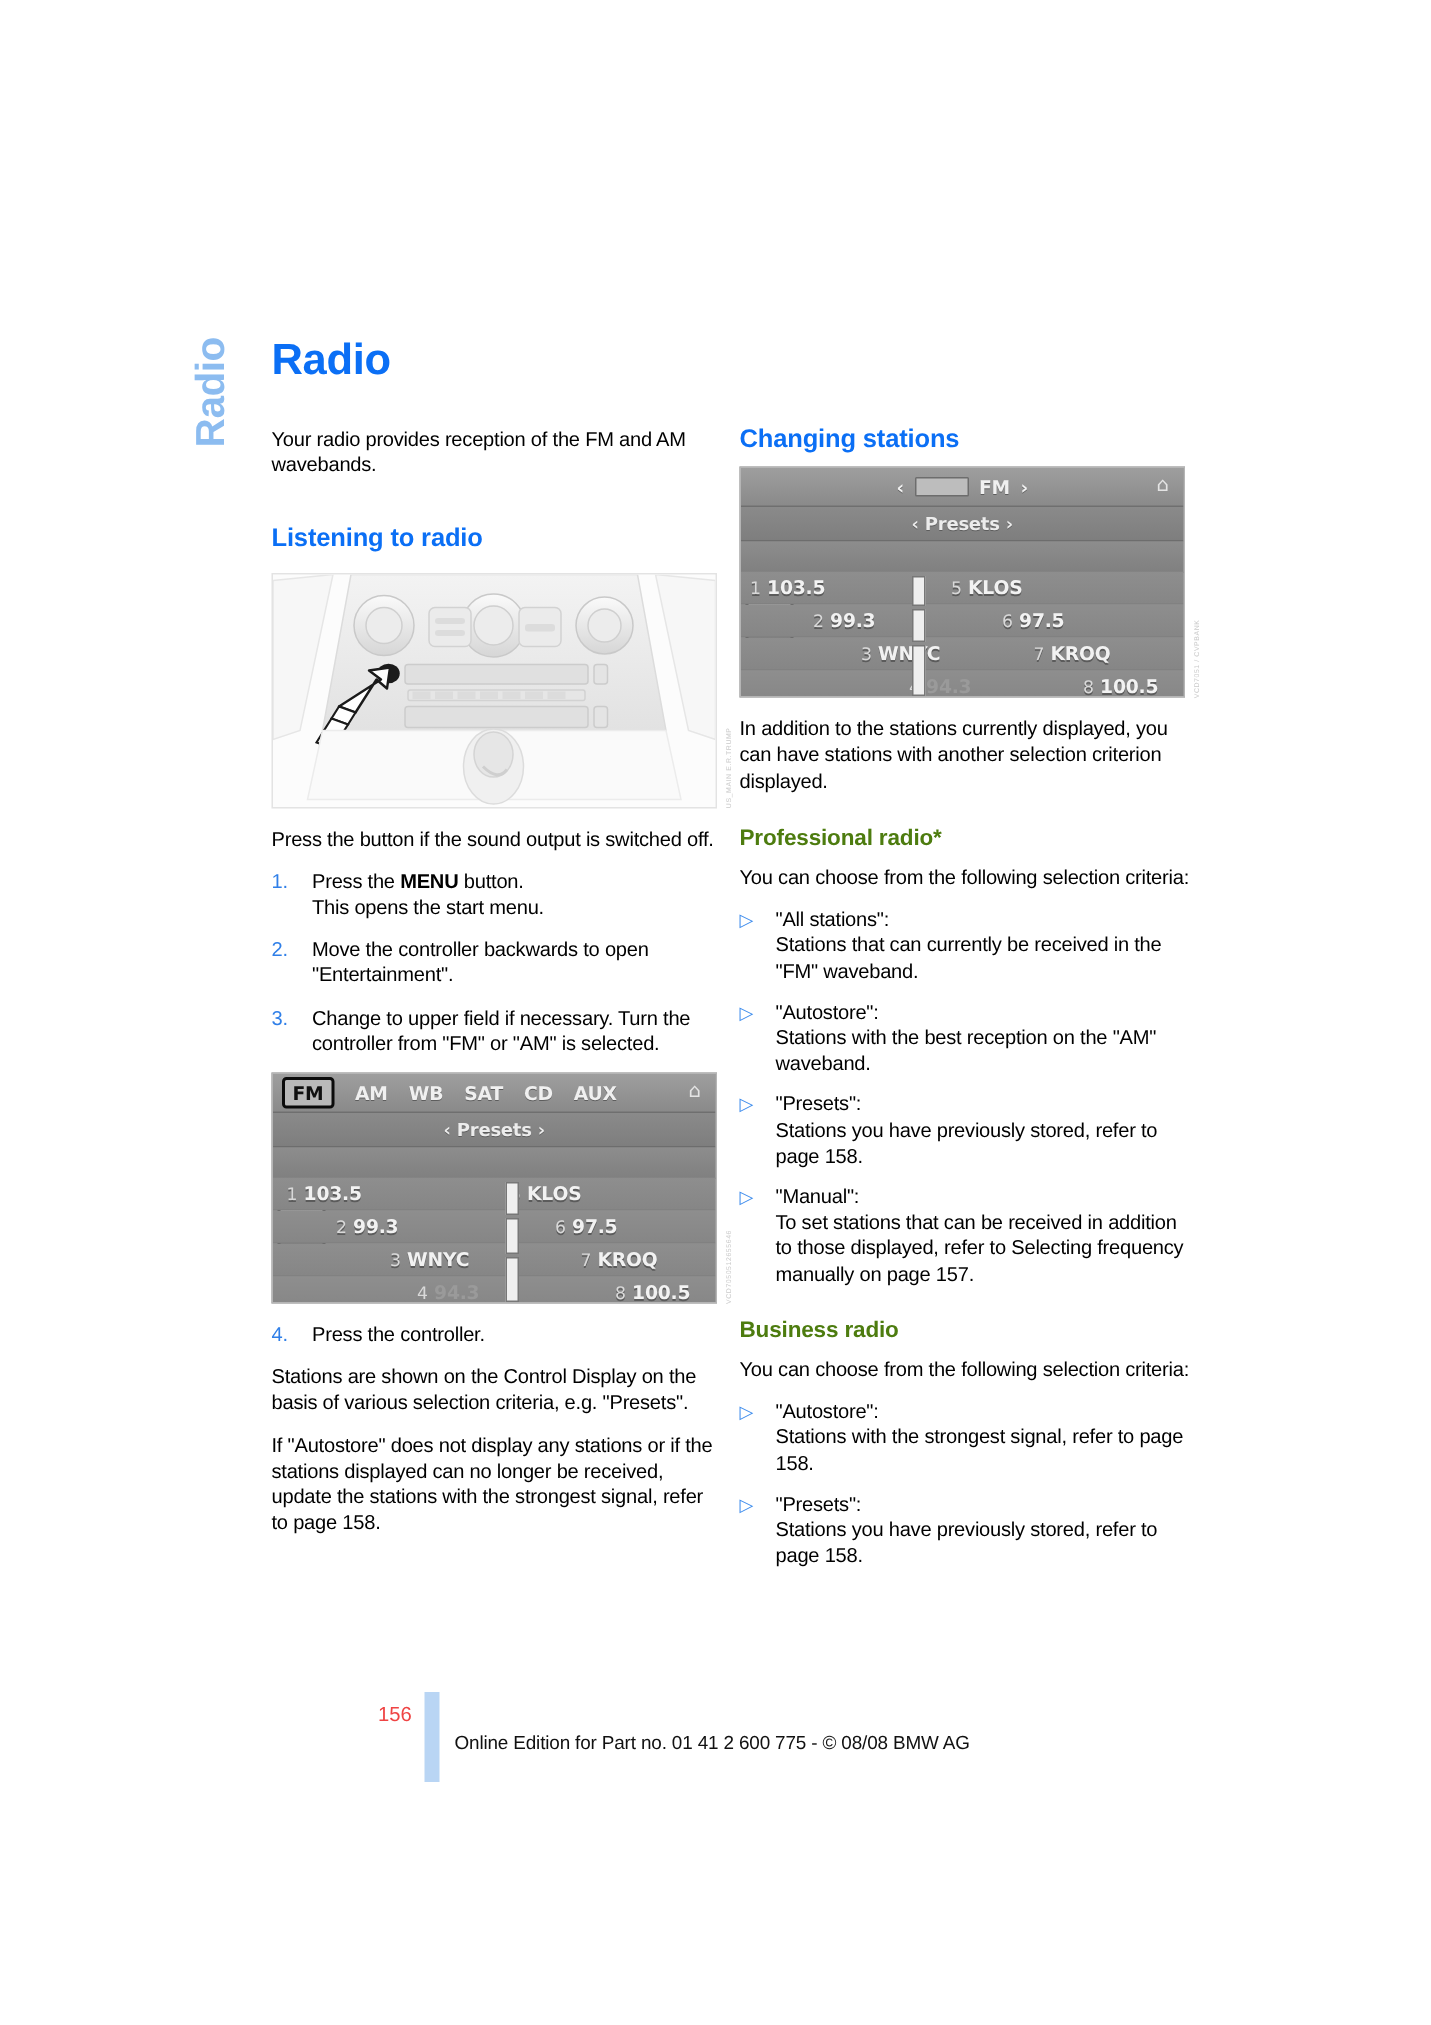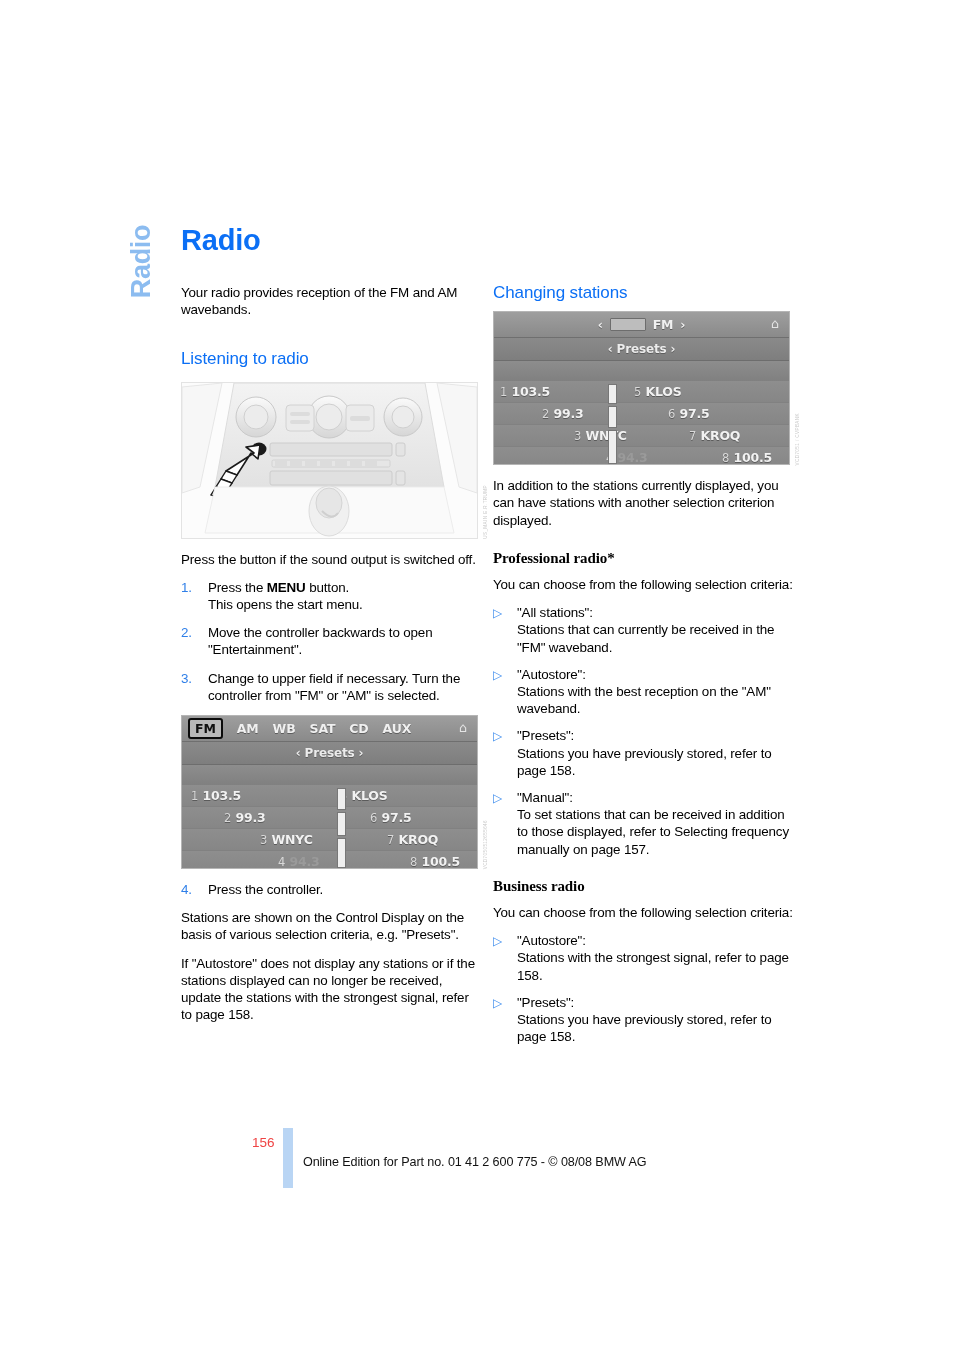--- a/index.html
+++ b/index.html
@@ -37,29 +37,28 @@
 
   
   .h1{
     position:absolute;
     left:181px; top:224px;
     font-size:29px;font-weight:bold;
     color:#0b6ff5;
     letter-spacing:-.2px;
   }
   .h2{
-    font-size:17px;font-weight:normal;
+    font-size:17px;font-weight:bold;
     color:#0b6ff5;
     letter-spacing:-.1px;
   }
   .h3{
     font-size:15px;font-weight:bold;
-    color:#000000;
+    color:#4d7c0f;
     letter-spacing:-.1px;
-    font-family:Liberation Serif, serif;
   }
 
   
   .col{
     position:absolute;
     width:300px;
     font-size:13.4px;
     line-height:17.2px;
     letter-spacing:-.15px;
   }

